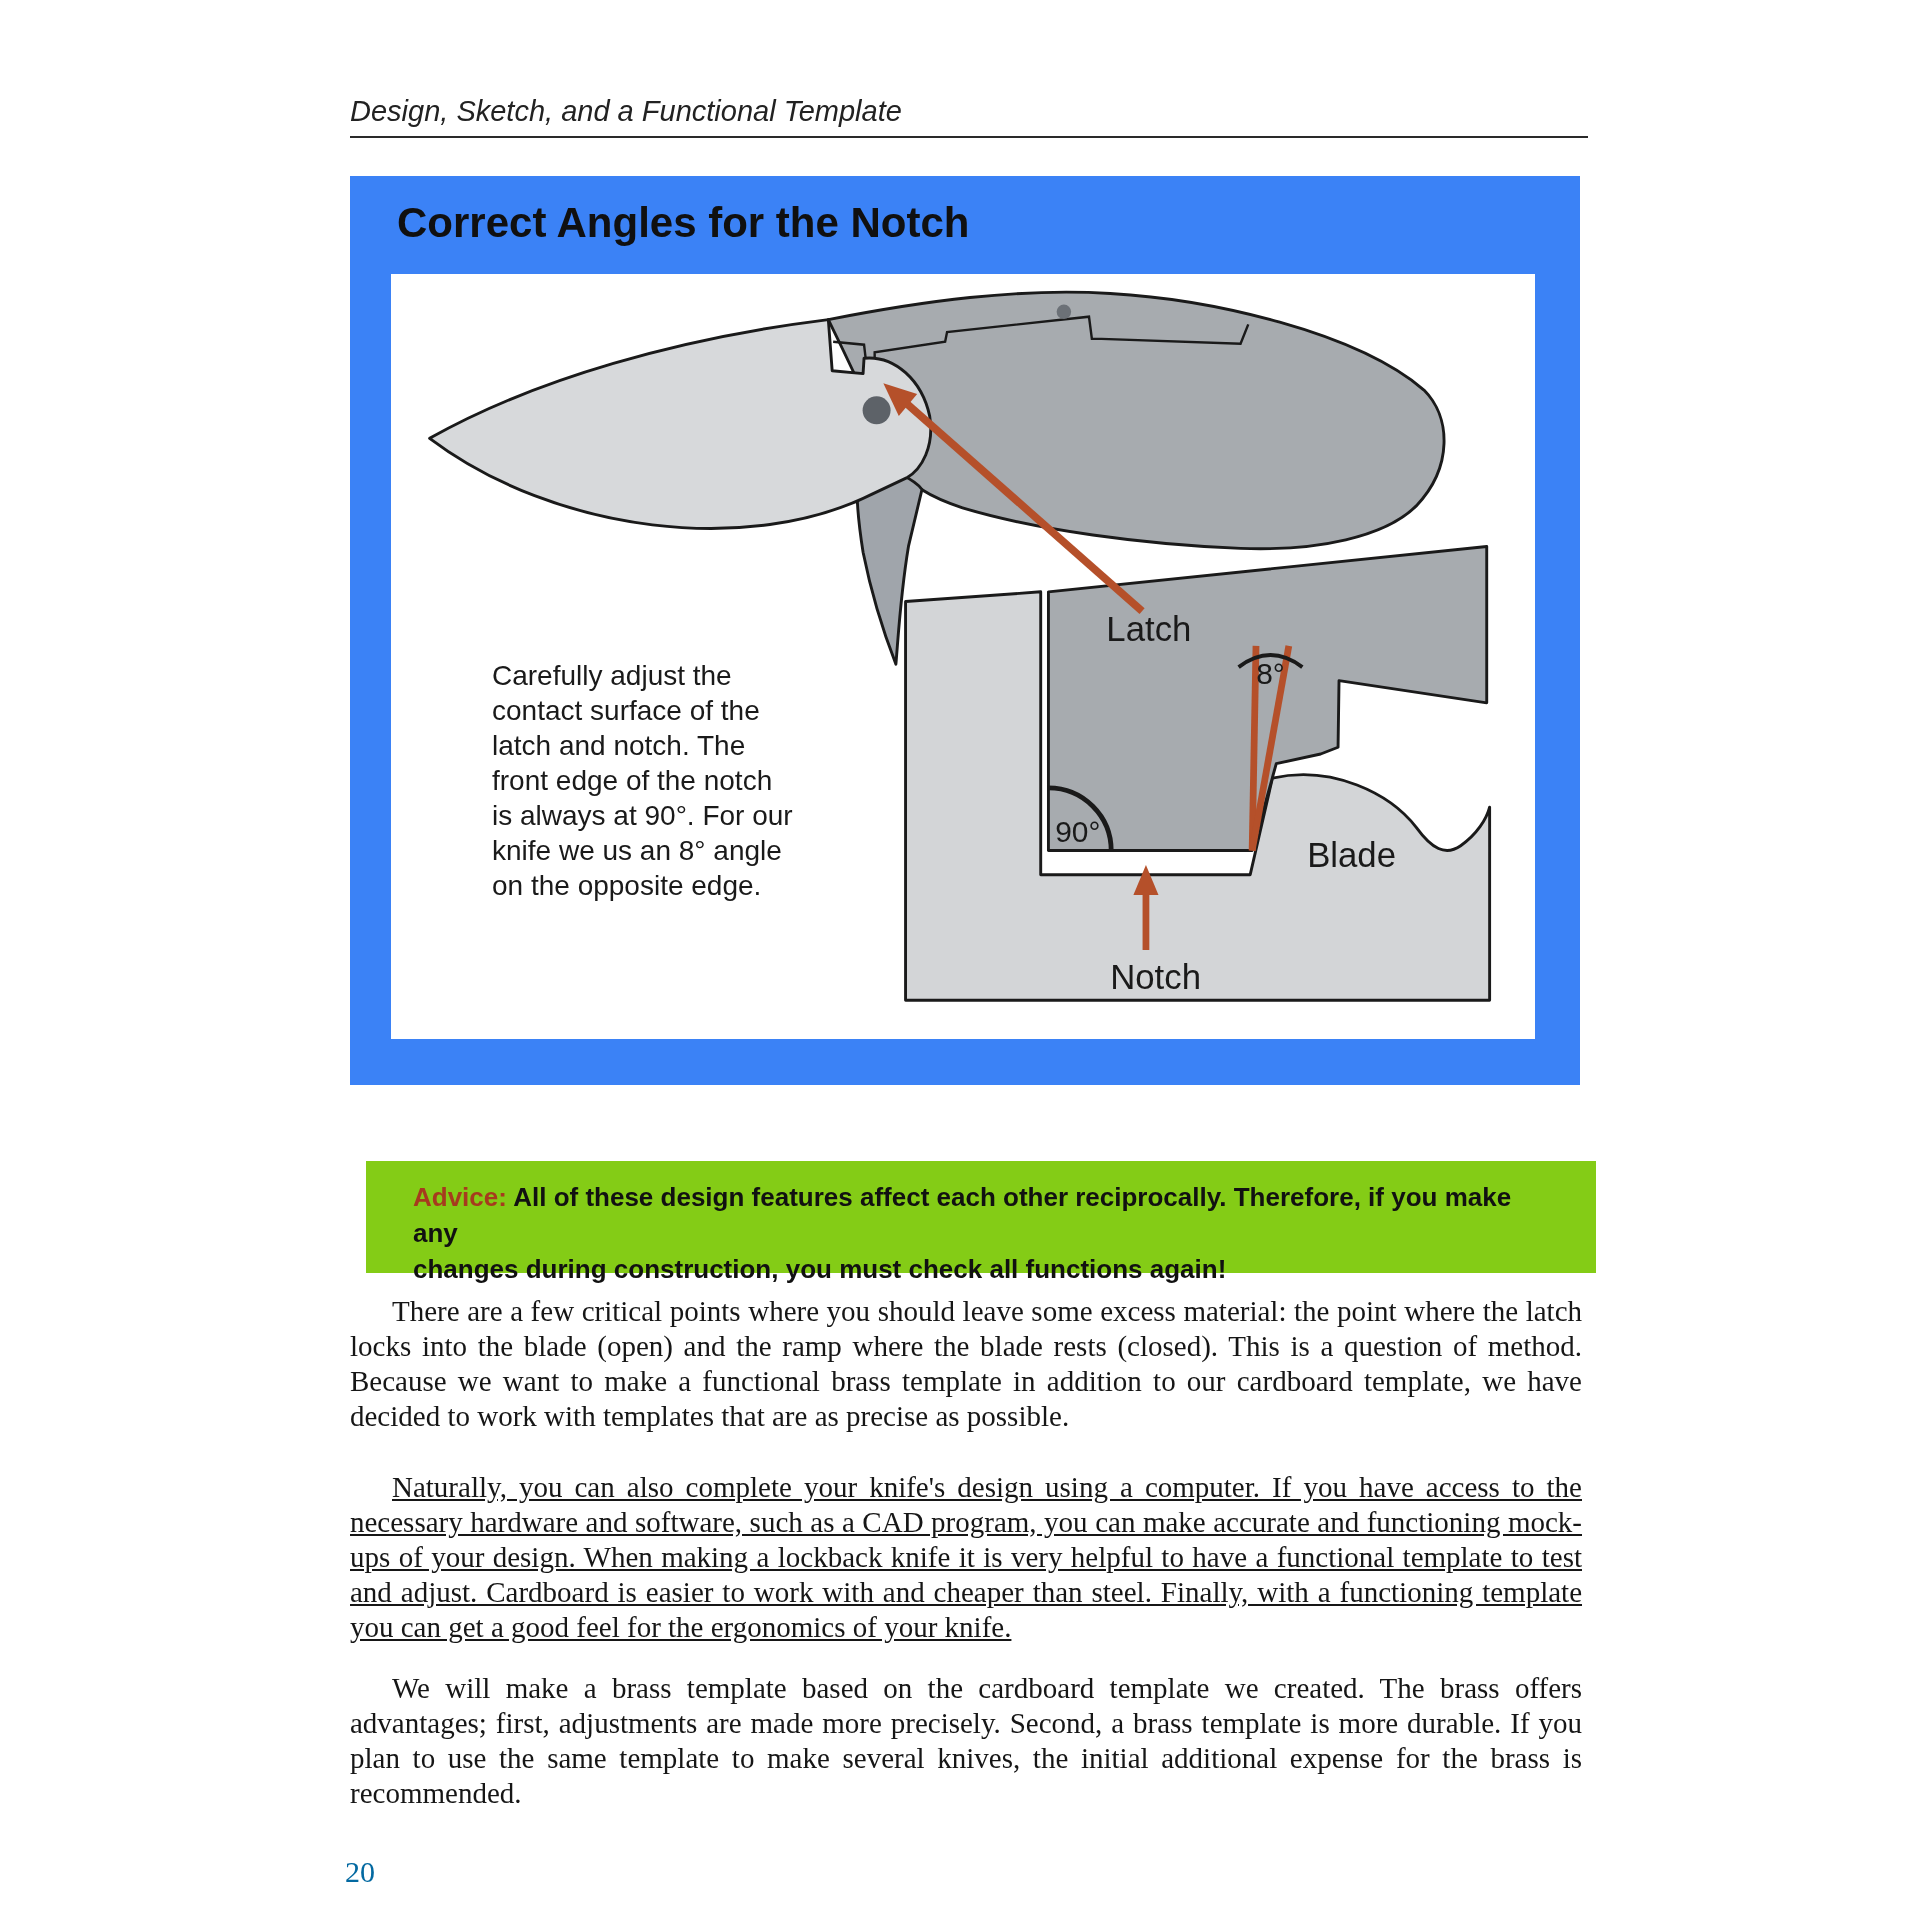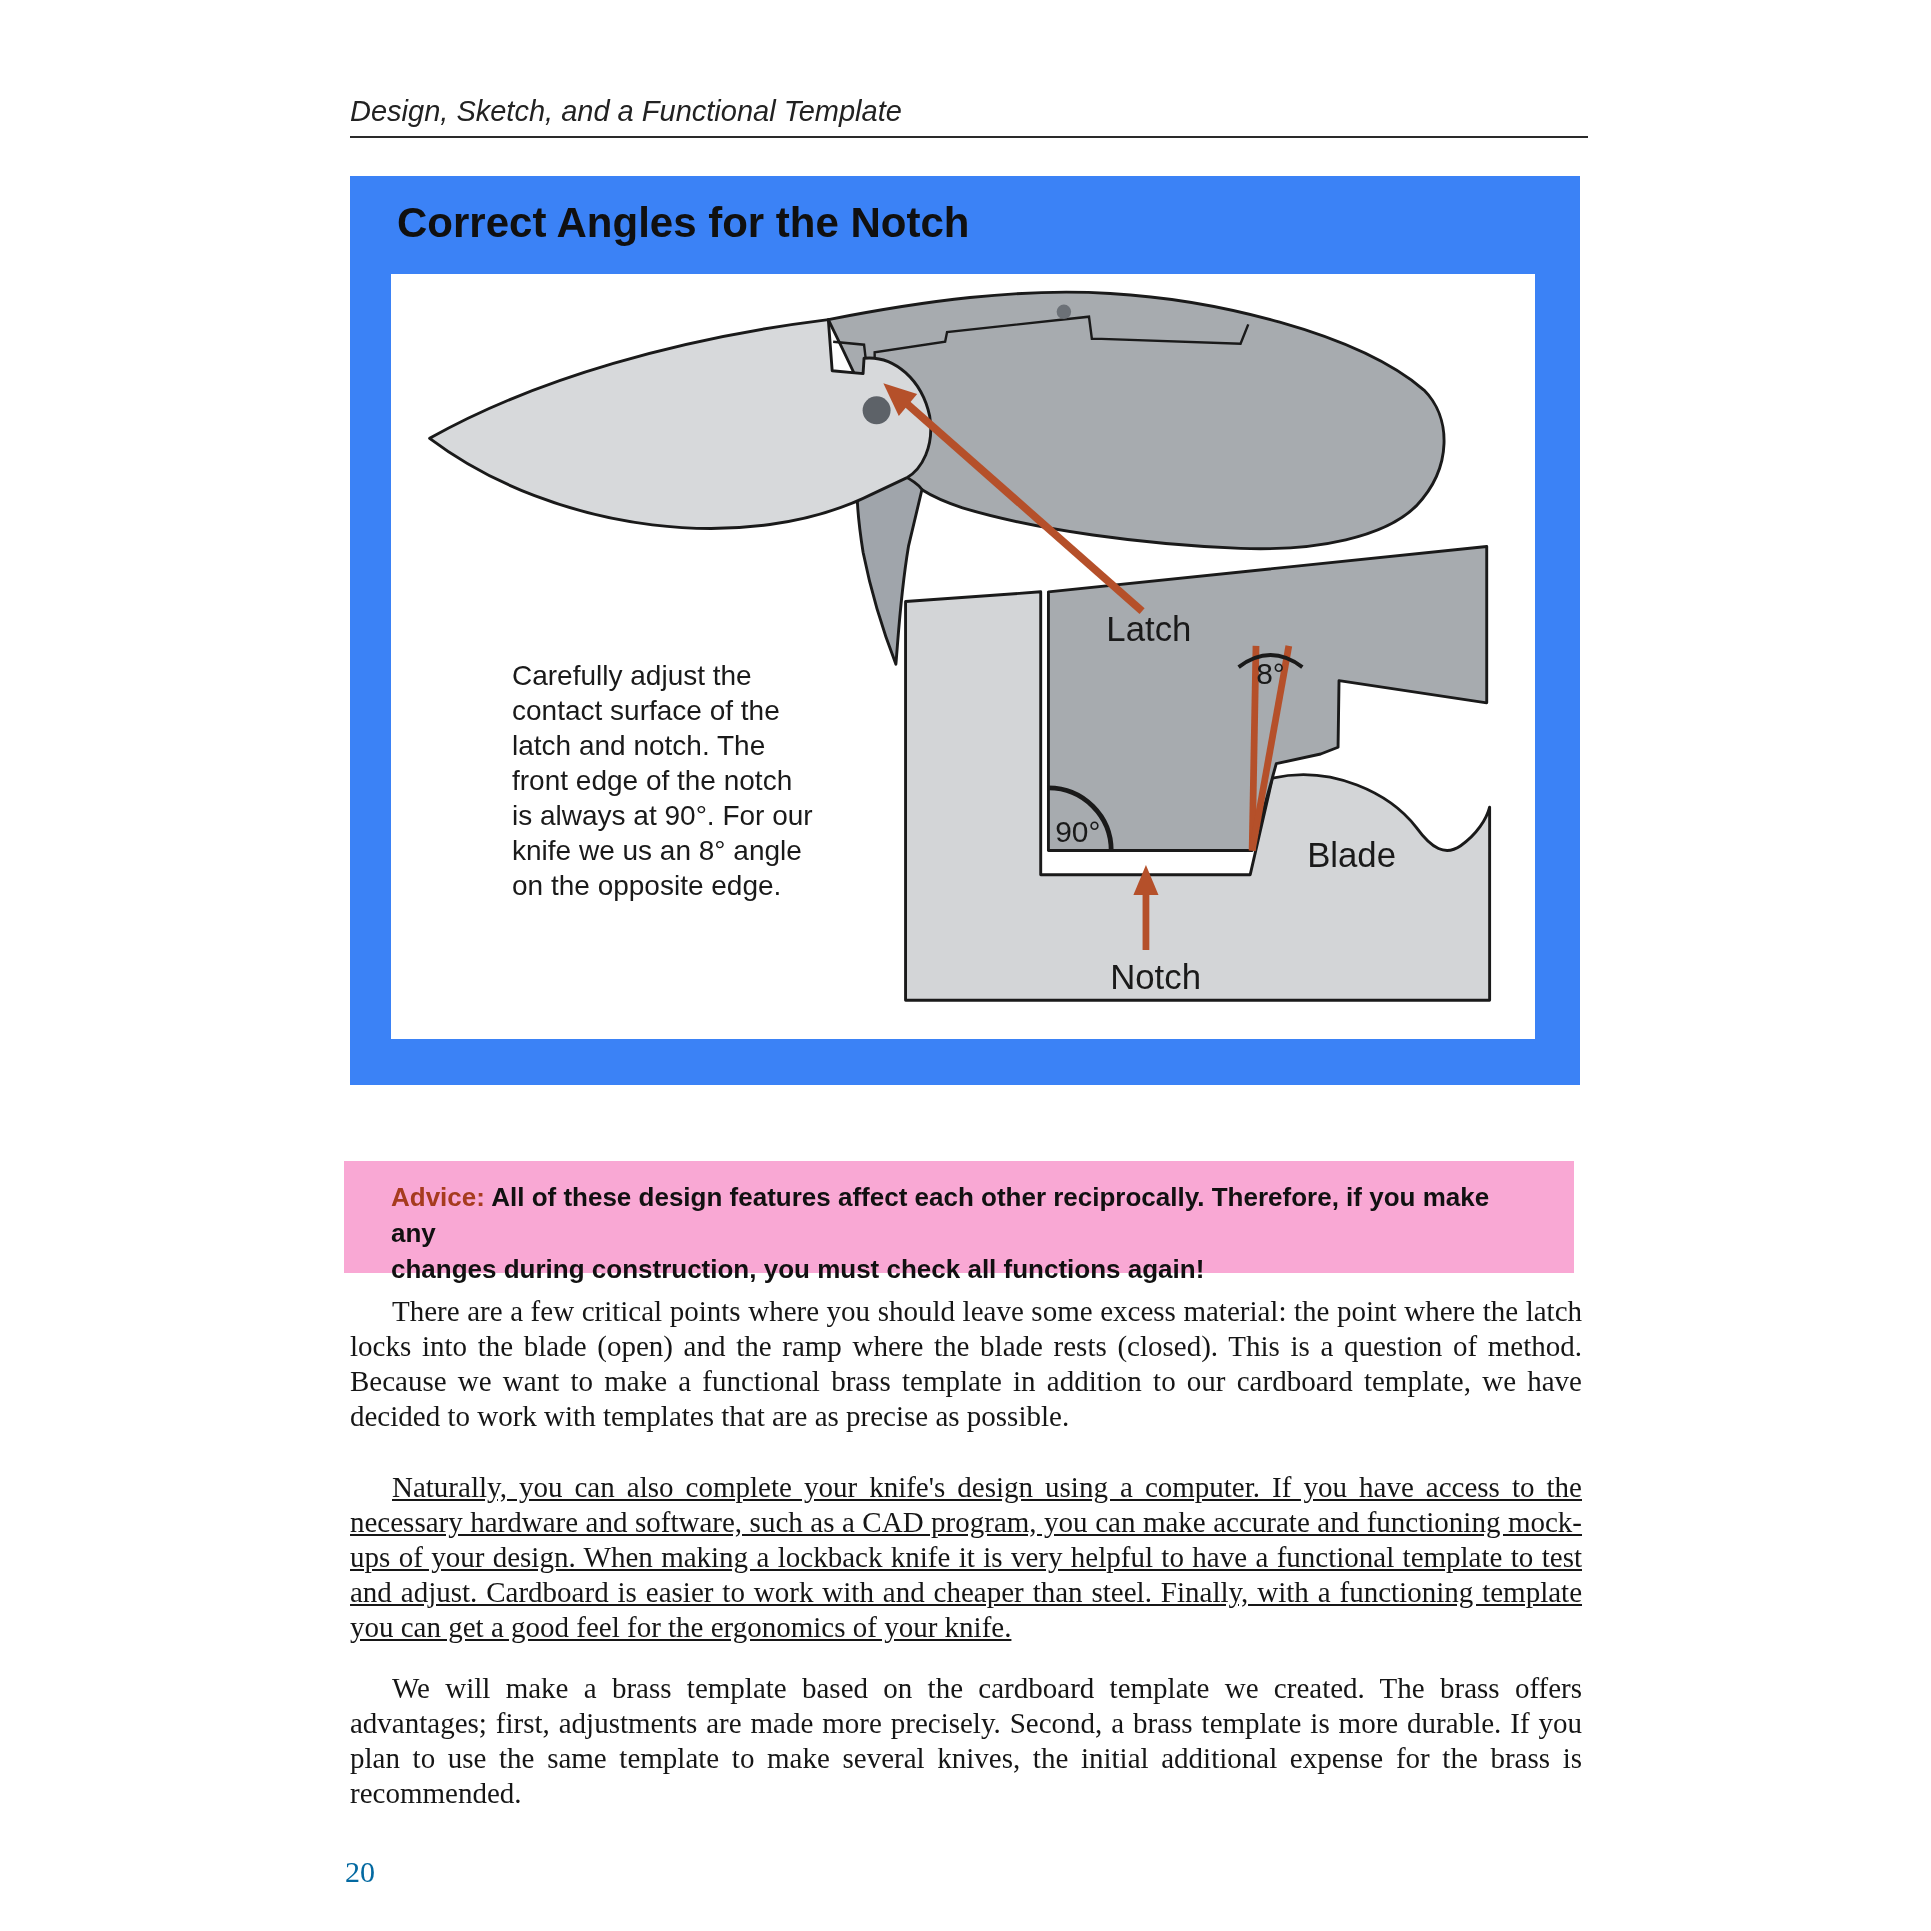--- a/index.html
+++ b/index.html
@@ -9,25 +9,25 @@
   
   #running-header{position:absolute;left:350px;top:95px;width:1236px;
     font-style:italic;font-size:29px;color:#222;}
   #header-rule{position:absolute;left:350px;top:136px;width:1238px;height:1.9px;background:#2a2a2a;}
 
   
   #figure-box{position:absolute;left:350px;top:176px;width:1230px;height:909px;background:#3b82f6;}
   #figure-title{position:absolute;left:47px;top:23px;font-size:42px;font-weight:bold;color:#101010;letter-spacing:0;}
   #figure-panel{position:absolute;left:41px;top:98px;width:1144px;height:765px;background:#ffffff;}
   #figure-caption{position:absolute;left:101px;top:384px;width:348px;
-    font-size:28px;line-height:35px;color:#1a1a1a;white-space:pre-line;margin-left:20px;}
+    font-size:28px;line-height:35px;color:#1a1a1a;white-space:pre-line;}
   #figure-svg{position:absolute;left:0;top:0;width:1144px;height:765px;}
 
   
-  #advice-box{position:absolute;left:344px;top:1161px;width:1230px;height:112px;background:#f9a8d4;}
+  #advice-box{position:absolute;left:366px;top:1161px;width:1230px;height:112px;background:#84cc16;}
   #advice-text{position:absolute;left:47px;top:18.3px;width:1139px;
     font-size:26px;font-weight:bold;line-height:36px;color:#111;}
   #advice-text .advice-label{color:#a63b1e;}
   #advice-text .advice-body{white-space:pre-line;}
 
   
   .body-para{position:absolute;left:350px;width:1232px;
     font-family:"Liberation Serif",serif;font-size:29px;line-height:35px;
     text-align:justify;text-indent:42px;color:#161616;}
   #para-1{top:1294px;}

